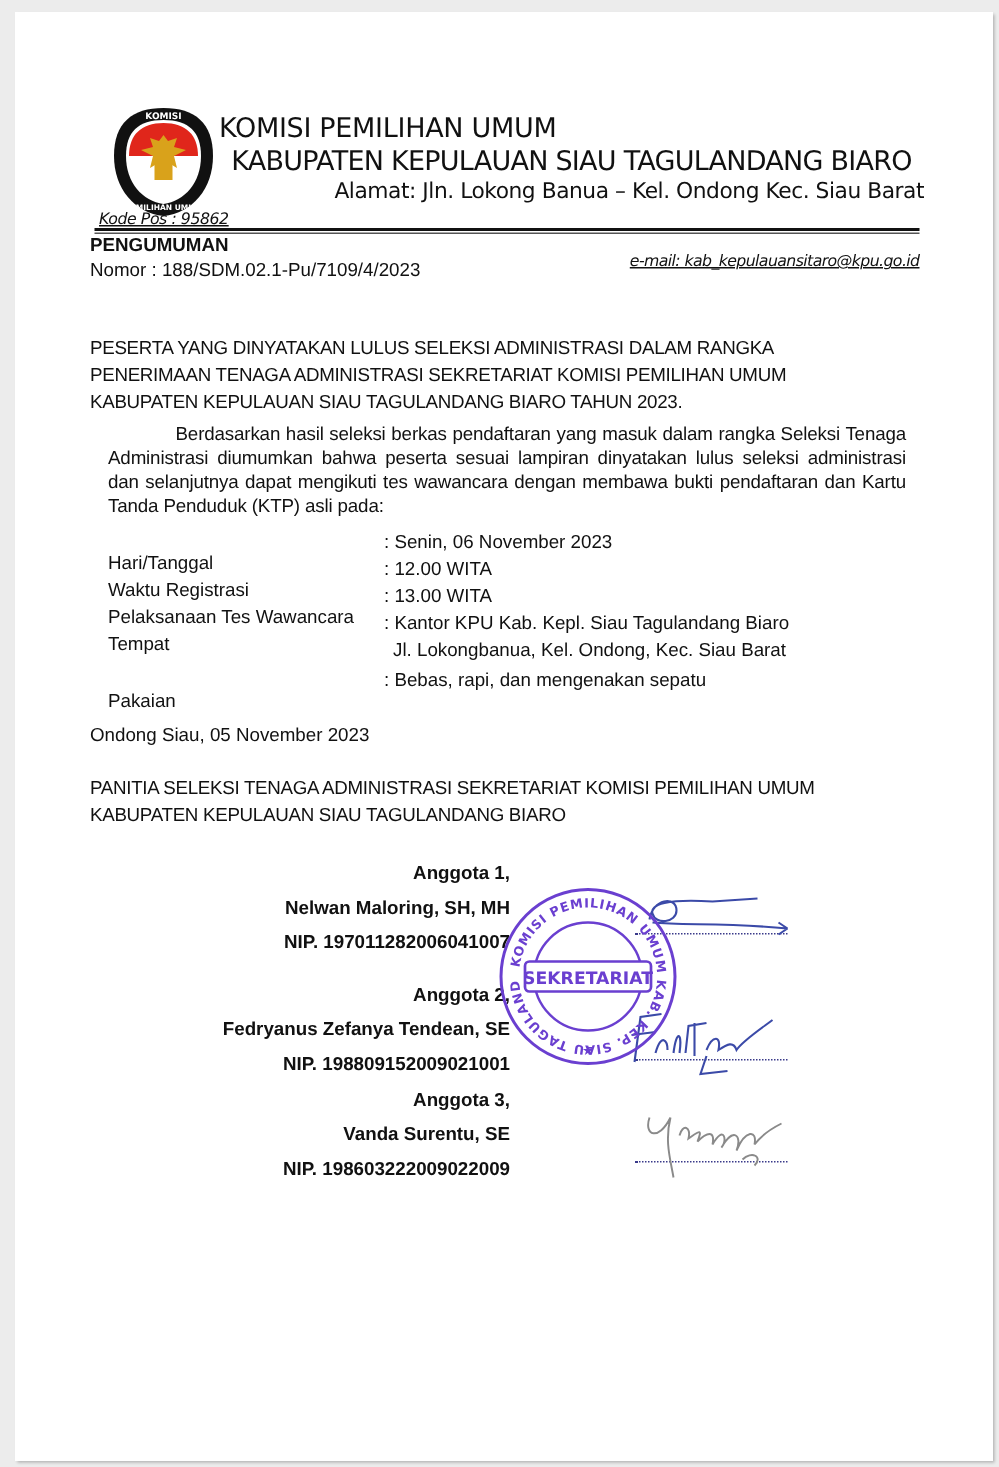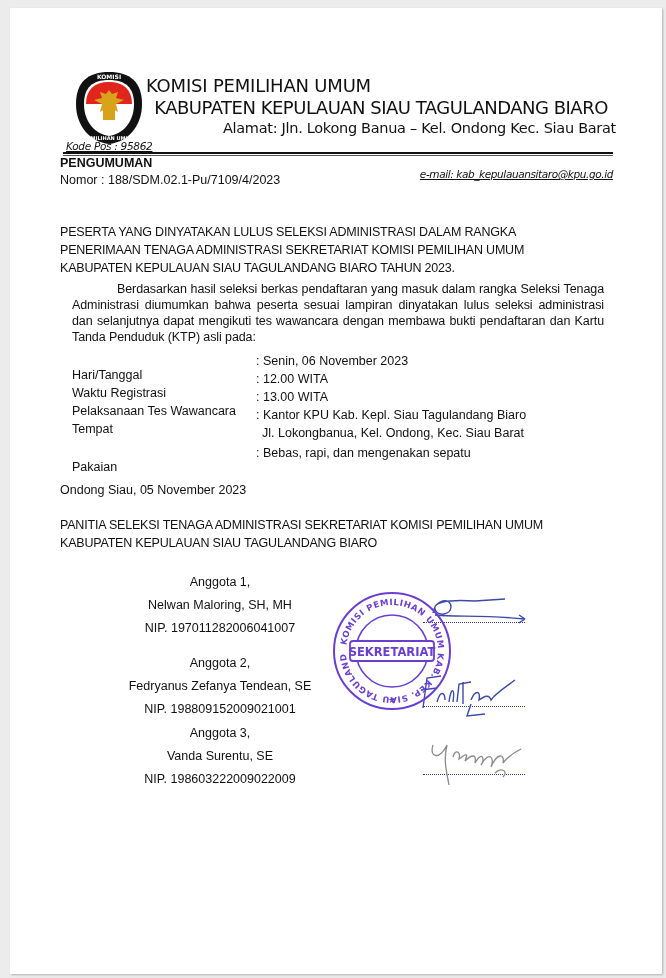--- a/index.html
+++ b/index.html
@@ -21,21 +21,21 @@
   .rule { position: absolute; left: 63px; width: 550px; top: 152px; height: 2px; background: #111; }
   .rule2 { position: absolute; left: 63px; width: 550px; top: 155px; height: 1px; background: #555; }
   .center { left: 60px; width: 556px; text-align: left; }
   .t-title { top: 156px; font-weight: bold; font-size: 12.5px; }
   .t-nomor { top: 173px; font-size: 12.5px; }
   .t-sub { font-size: 12.5px; letter-spacing: -0.2px; margin-top: 15px; }
   .para { position: absolute; left: 72px; width: 532px; top: 281px; font-size: 12.5px; line-height: 16px; text-align: justify; text-indent: 45px; letter-spacing: -0.1px; }
   .row { position: absolute; left: 72px; font-size: 12.5px; }
   .row .k { position: absolute; left: 0; white-space: nowrap; margin-top: 14px; }
   .row .v { position: absolute; left: 184px; white-space: nowrap; }
-  .sig { left: 100px; width: 240px; text-align: center; font-size: 12.5px; }
+  .sig { left: 100px; width: 240px; text-align: right; font-size: 12.5px; font-weight: bold; }
   .dotted { position: absolute; left: 423px; width: 102px; height: 0; border-top: 1.5px dotted #3a3a8a; }
   .stamp { position: absolute; left: 330px; top: 590px; width: 124px; height: 122px; }
   .sigsvg { position: absolute; }
 </style>
 </head>
 <body>
 
 <div class="page"></div>
 
 <svg class="logo" viewBox="0 0 74 76">

